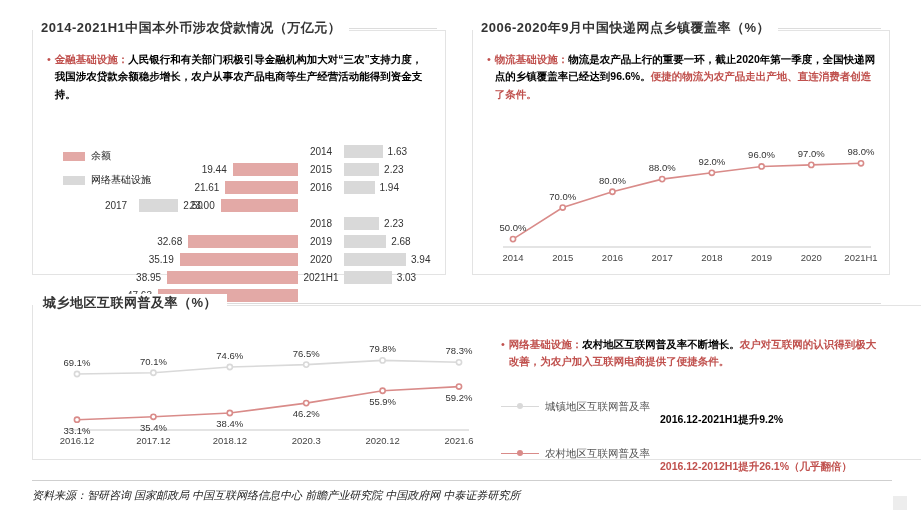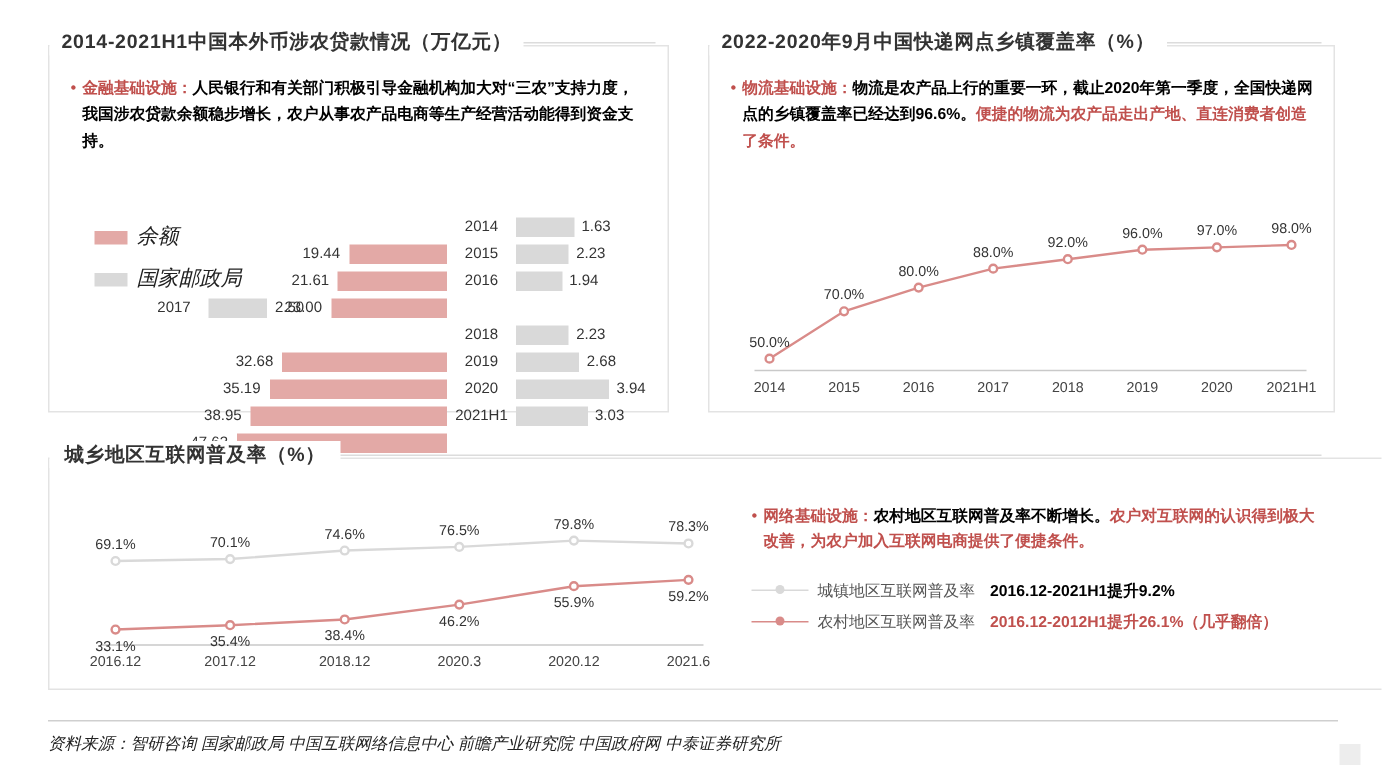--- a/index.html
+++ b/index.html
@@ -43,21 +43,21 @@
     line-height:1.5;
   }
   .red-bold{color:#c0504d;font-weight:bold;}
   .black-bold{color:#000;font-weight:bold;}
 
   
   #panel1{left:32px;top:30px;width:414px;height:245px;}
   #p1-title{position:absolute;left:0;top:-12px;width:414px;}
   #p1-title .tt{position:relative;display:inline-block;background:#fff;padding:0 8px;z-index:2;}
   #p1-bullet{position:absolute;left:14px;top:20px;width:385px;}
-  .legend-1{position:absolute;left:30px;top:118px;font-size:14px;font-style:italic;}
+  .legend-1{position:absolute;left:30px;top:118px;font-size:10px;}
   .legend-1 .lg{display:flex;align-items:center;margin-bottom:10px;}
   .legend-1 .sw{width:22px;height:9px;margin-right:6px;display:inline-block;}
   .bars{position:absolute;left:60px;top:112px;width:345px;}
   .bar-row{height:17px;display:flex;align-items:center;margin-bottom:1px;}
   .bar-left{flex:0 0 205px;display:flex;justify-content:flex-end;align-items:center;position:relative;height:13px;margin-top:36px;}
   .bar-left .lbl{font-size:10px;color:#333;position:absolute;}
   .bar-left .bar{background:#e3a9a6;height:13px;position:absolute;right:0;}
   .bar-year{flex:0 0 46px;text-align:center;font-size:10px;color:#333;}
   .bar-right{flex:1;display:flex;align-items:center;height:13px;position:relative;}
   .bar-right .bar{background:#d9d9d9;height:13px;}
@@ -75,21 +75,21 @@
   #p3-title{position:absolute;left:0;top:-12px;width:858px;}
   #p3-title .tt{position:relative;display:inline-block;background:#fff;padding:0 10px;z-index:2;}
   #p3-chart{position:absolute;left:10px;top:22px;width:440px;height:126px;}
   #p3-right{position:absolute;left:468px;top:30px;width:380px;}
   .legend-3{margin-top:16px;font-size:10.5px;}
   .legend-3 .row{display:flex;align-items:center;margin-bottom:7px;}
   .legend-3 .mark{width:38px;display:flex;align-items:center;margin-right:6px;}
   .legend-3 .line{height:1.5px;width:38px;position:relative;}
   .legend-3 .dot{width:6px;height:6px;border-radius:50%;position:absolute;left:16px;top:-2.5px;}
   .legend-3 .name{color:#555;margin-right:10px;white-space:nowrap;}
-  .legend-3 .val{font-weight:bold;white-space:nowrap;}
+  .legend-3 .val{font-weight:bold;white-space:nowrap;margin-top:26px;}
 
   #source{
     position:absolute;left:32px;top:480px;width:860px;
     font-size:11px;font-style:italic;color:#222;
     border-top:1px solid #cfcfcf;padding-top:7px;
   }
   .corner{
     position:absolute;right:14px;bottom:10px;width:14px;height:14px;background:#ededed;
   }
   svg text{font-family:"Liberation Sans", sans-serif;}
@@ -110,21 +110,21 @@
     </span>
   </div>
 
   <div class="legend-1">
     <div class="lg">
       <span class="sw" style="background:#e3a9a6"></span>
       <span>余额</span>
     </div>
     <div class="lg">
       <span class="sw" style="background:#d9d9d9"></span>
-      <span>国家邮政局</span>
+      <span>网络基础设施</span>
     </div>
   </div>
 
   <div class="bars" id="bars-container">
       <div class="bar-row">
         <div class="bar-left">
           <span class="bar" style="width:65.3px;background:#e3a9a6"></span>
           <span class="lbl" style="right:71.3px">19.44</span>
         </div>
         <div class="bar-year">2014</div>
@@ -205,21 +205,21 @@
           <span class="bar" style="width:47.7px;background:#d9d9d9"></span>
           <span class="lbl">3.03</span>
         </div>
       </div>
     </div>
 </div>
 
 <div class="panel" id="panel2">
   <div id="p2-title" class="panel-title">
     <div class="title-rule" style="left:10px;right:10px;"></div>
-    <span class="tt">2022-2020年9月中国快递网点乡镇覆盖率（%）</span>
+    <span class="tt">2006-2020年9月中国快递网点乡镇覆盖率（%）</span>
   </div>
 
   <div id="p2-bullet" class="bullet-row">
     <span class="bullet-dot">•</span>
     <span>
       <span class="red-bold">物流基础设施：</span><span class="black-bold">物流是农产品上行的重要一环，截止2020年第一季度，全国快递网点的乡镇覆盖率已经达到96.6%。</span><span class="red-bold">便捷的物流为农产品走出产地、直连消费者创造了条件。</span>
     </span>
   </div>
 
   <div id="p2-chart"><svg width="400" height="140">

